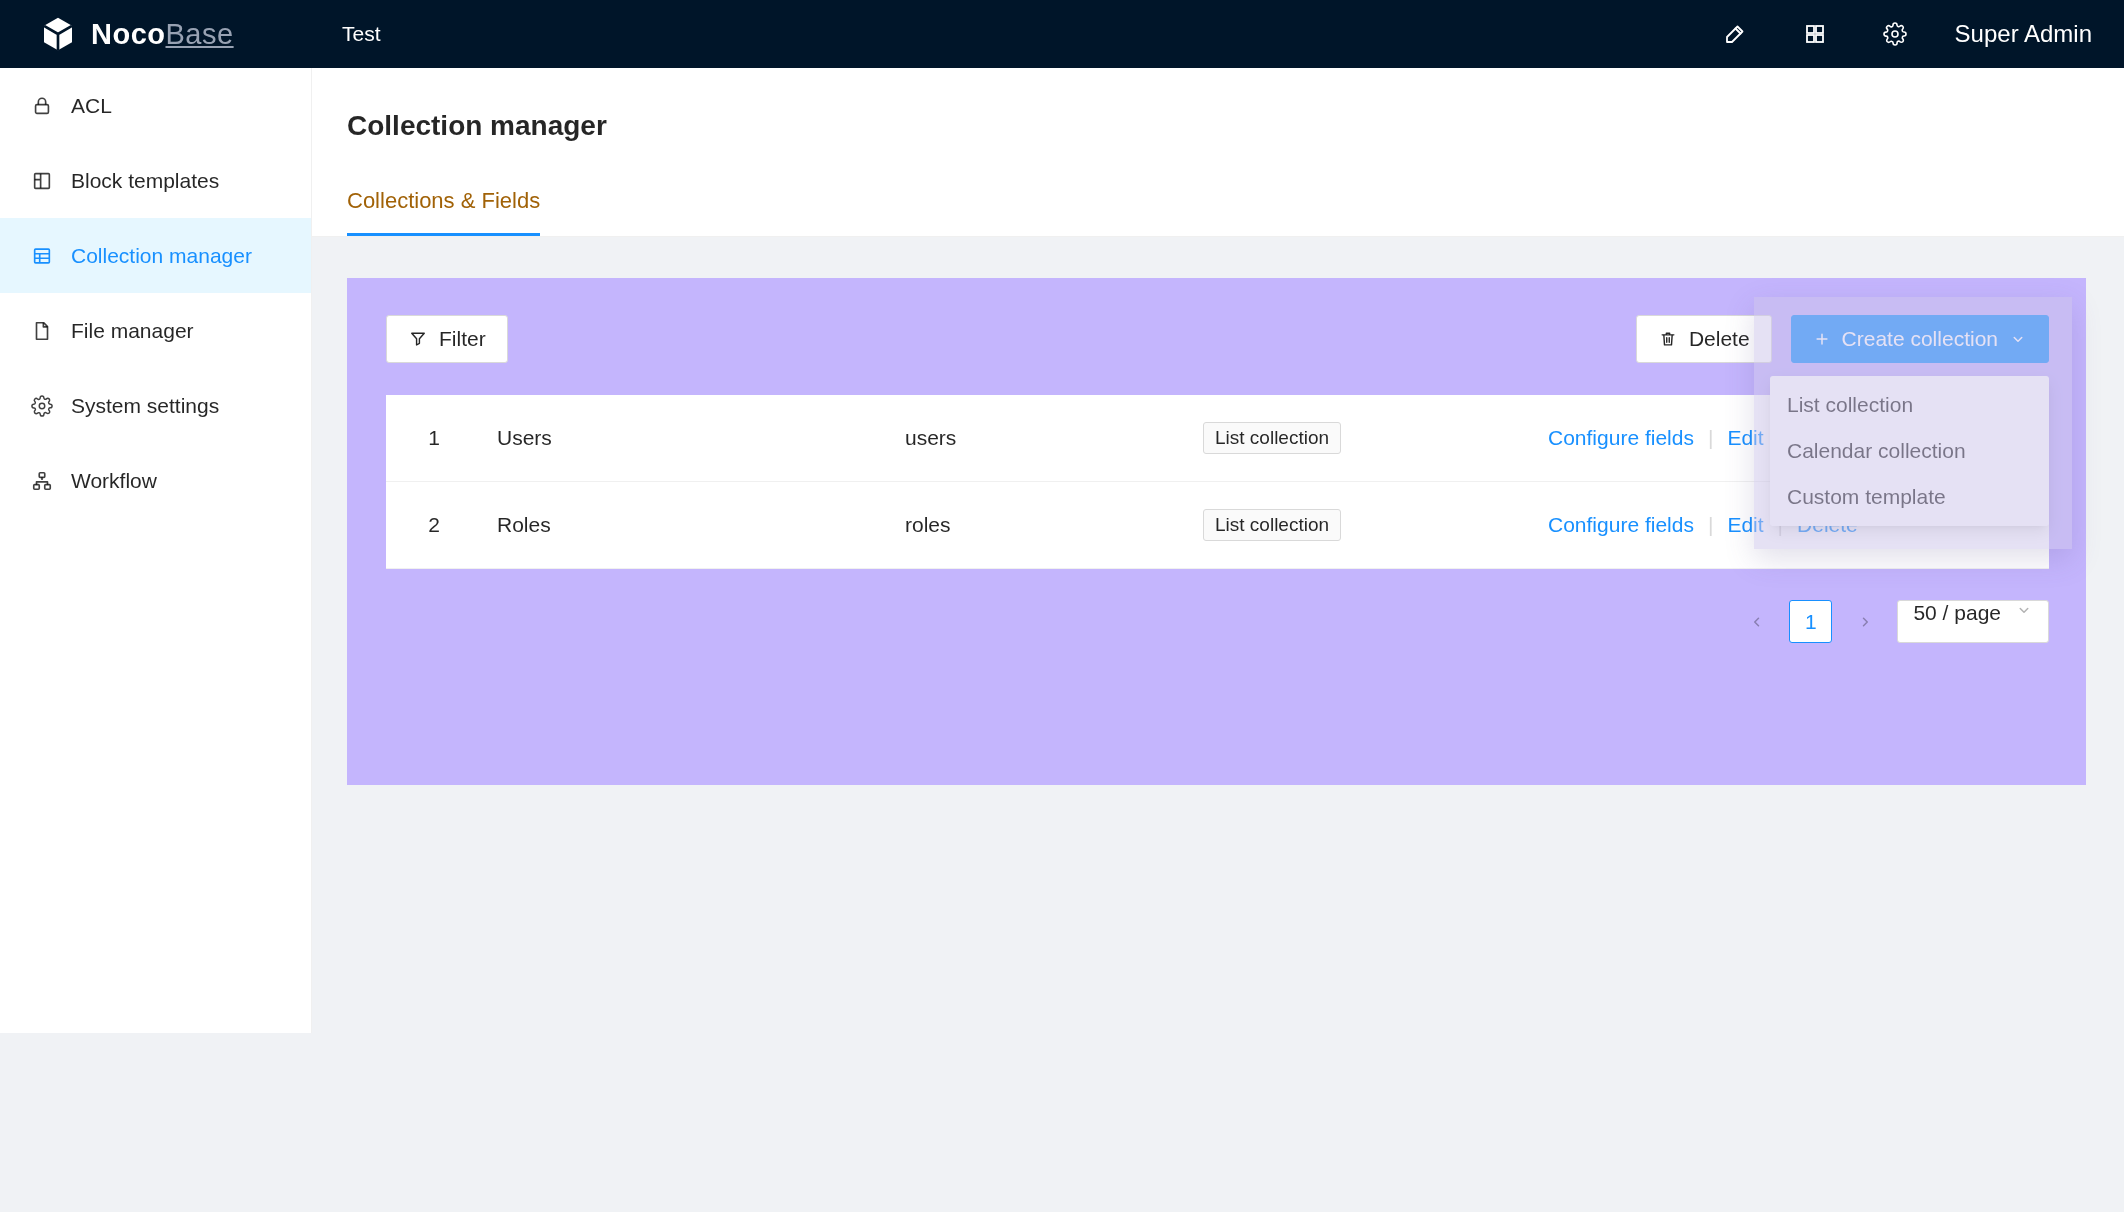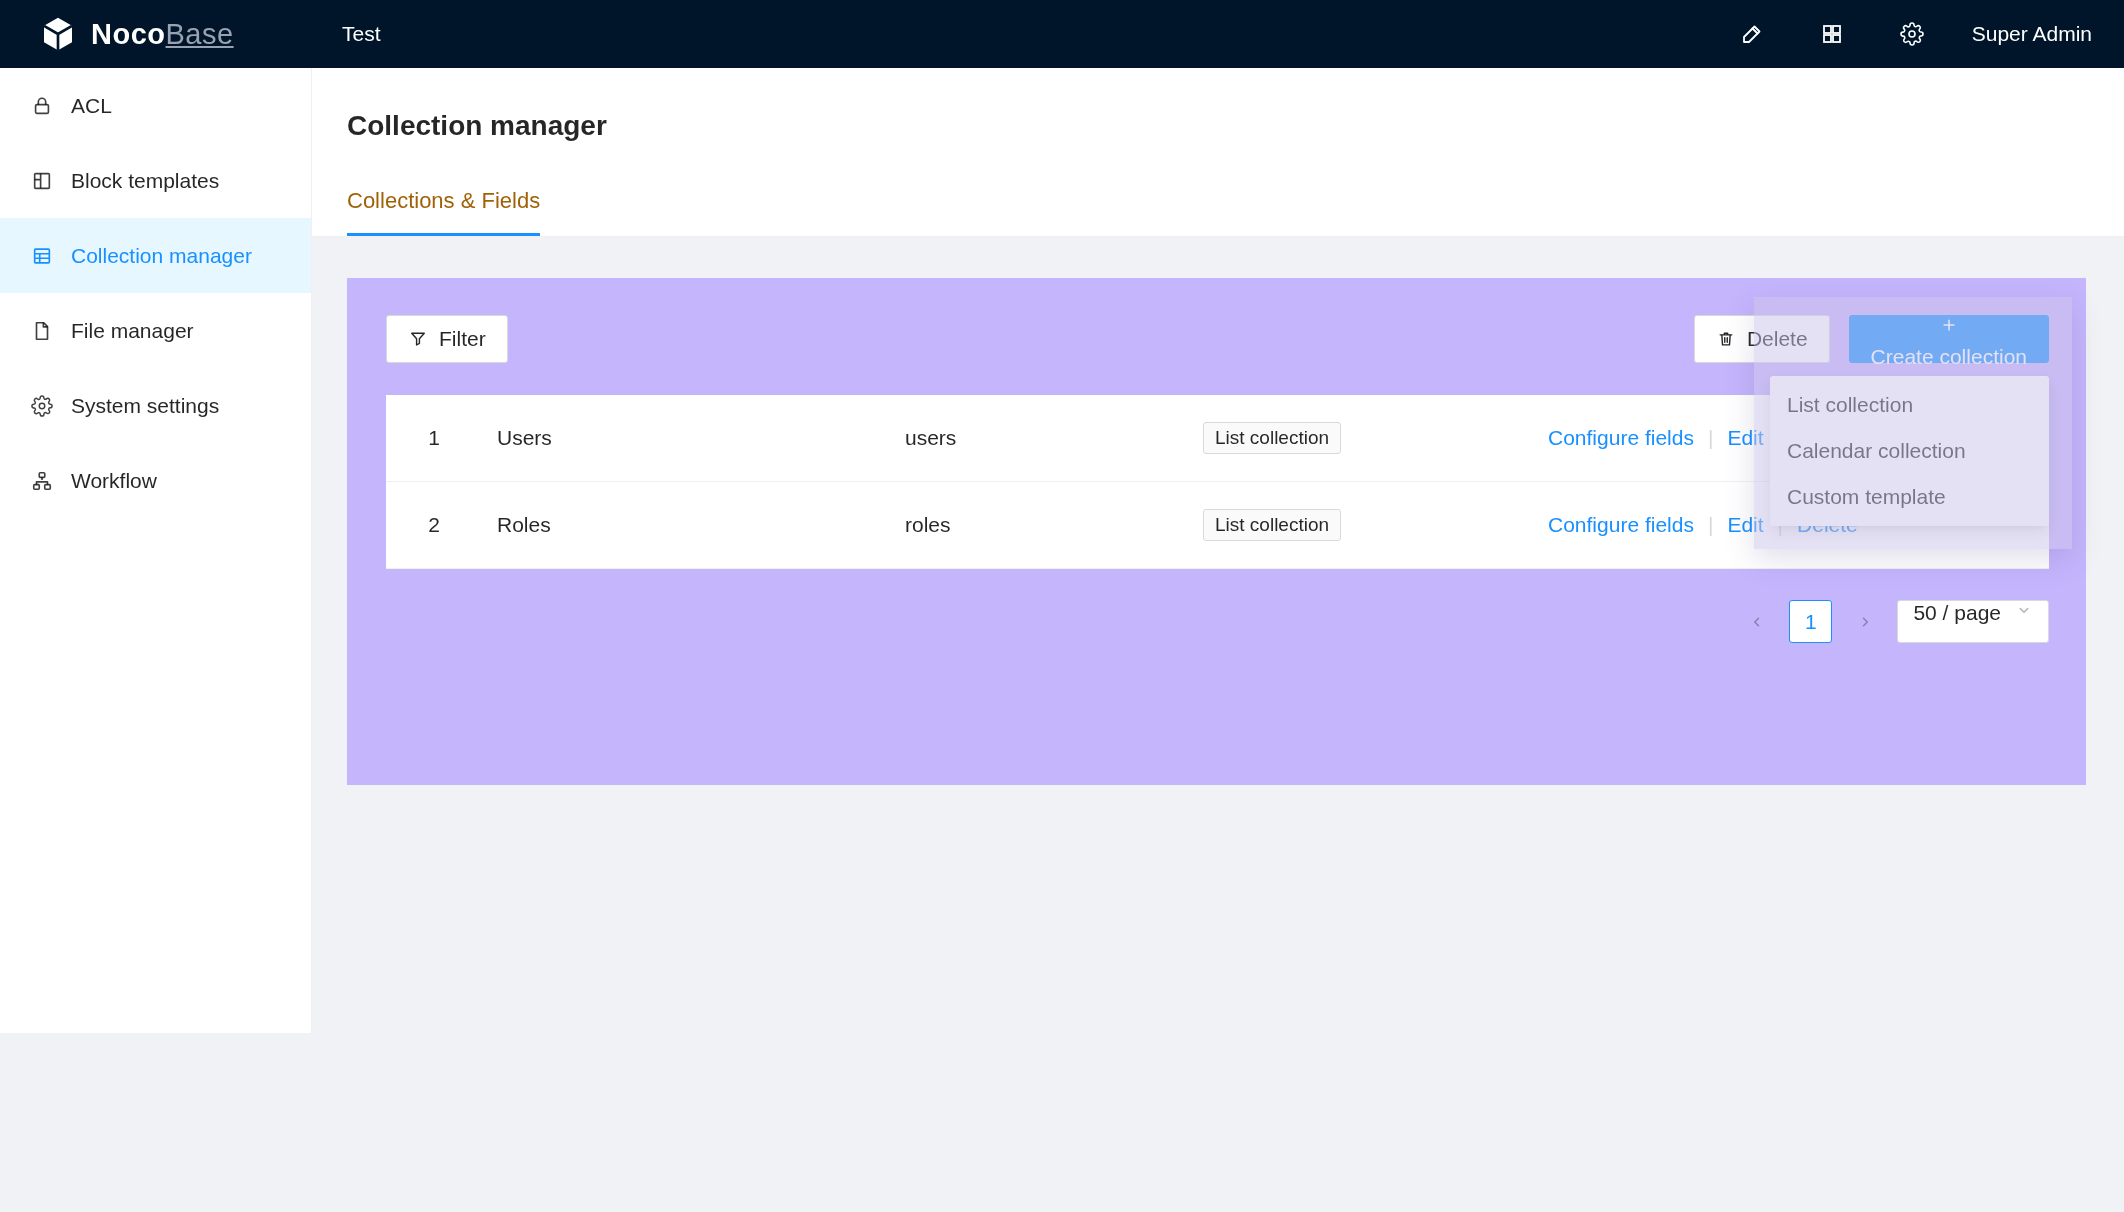--- a/index.html
+++ b/index.html
@@ -15,21 +15,21 @@
   .topbar { height:68px; background:#001529; display:flex; align-items:center; color:#fff; }
   .brand { width:312px; flex:0 0 312px; display:flex; align-items:center; gap:13px; padding-left:38px; }
   .logo-icon svg { width:40px; height:40px; }
   .brand-text { font-size:29px; letter-spacing:.5px; white-space:nowrap; }
   .brand-primary { font-weight:700; color:#ffffff; }
   .brand-secondary { font-weight:400; color:#98a2b3;text-decoration:underline; }
   .top-nav-item { padding:0 30px; font-size:21px; color:#ffffff; height:68px; display:flex; align-items:center; cursor:pointer; }
   .topbar-spacer { flex:1; }
   .topbar-icons { display:flex; align-items:center; gap:56px; margin-right:48px; }
   .topbar-icons .tb-icon { color:#fff; cursor:pointer; }
-  .user-name { font-size:21px; margin-right:32px; cursor:pointer; white-space:nowrap; }
+  .user-name { font-size:24px; margin-right:32px; cursor:pointer; white-space:nowrap; }
 
   
   .layout { display:flex; height:965px; }
   .sidebar { width:312px; flex:0 0 312px; background:#fff; border-right:1px solid #f0f0f0; }
   .side-item { height:75px; display:flex; align-items:center; gap:18px; padding-left:31px; font-size:21px; color:rgba(0,0,0,.85); cursor:pointer; }
   .side-item .s-icon { color:rgba(0,0,0,.75); }
   .side-item.active { background:#e6f7ff; color:#1890ff; }
   .side-item.active .s-icon { color:#1890ff; }
 
   .main { flex:1; min-width:0; display:flex; flex-direction:column; background:#fff; }
@@ -40,21 +40,21 @@
 
   .content { flex:1; background:#f0f2f5; padding:41px 38px 0 35px; }
   .card { position:relative; background:#c4b5fd; height:507px; }
 
   
   .toolbar { display:flex; align-items:center; padding:37px 37px 0 39px; }
   .btn { display:inline-flex; align-items:center; gap:11px; height:48px; padding:0 21px;
          border:1px solid #d9d9d9; border-radius:3px; background:#fff; font-size:21px;
          color:rgba(0,0,0,.85); cursor:pointer; font-family:inherit; white-space:nowrap; }
   .btn-delete { margin-left:auto; }
-  .btn-create { margin-left:19px; background:#1890ff; border-color:#1890ff; color:#fff;flex-direction:column; }
+  .btn-create { margin-left:19px; background:#1890ff; border-color:#1890ff; color:#fff; }
 
   
   .table { margin:32px 37px 0 39px; font-size:21px; }
   .thead { display:flex; align-items:center; height:74px; background:#fafafa; font-weight:700; border-bottom:1px solid #f0f0f0; }
   .trow { display:flex; align-items:center; height:87px; border-bottom:1px solid #f0f0f0; background:#fff; }
   .c0 { width:96px; flex:0 0 96px; display:flex; justify-content:center; }
   .c1 { width:408px; flex:0 0 408px; padding-left:15px; }
   .c2 { width:298px; flex:0 0 298px; padding-left:15px; }
   .c3 { width:345px; flex:0 0 345px; padding-left:15px; }
   .c4 { flex:1; padding-left:15px; display:flex; align-items:center; }

